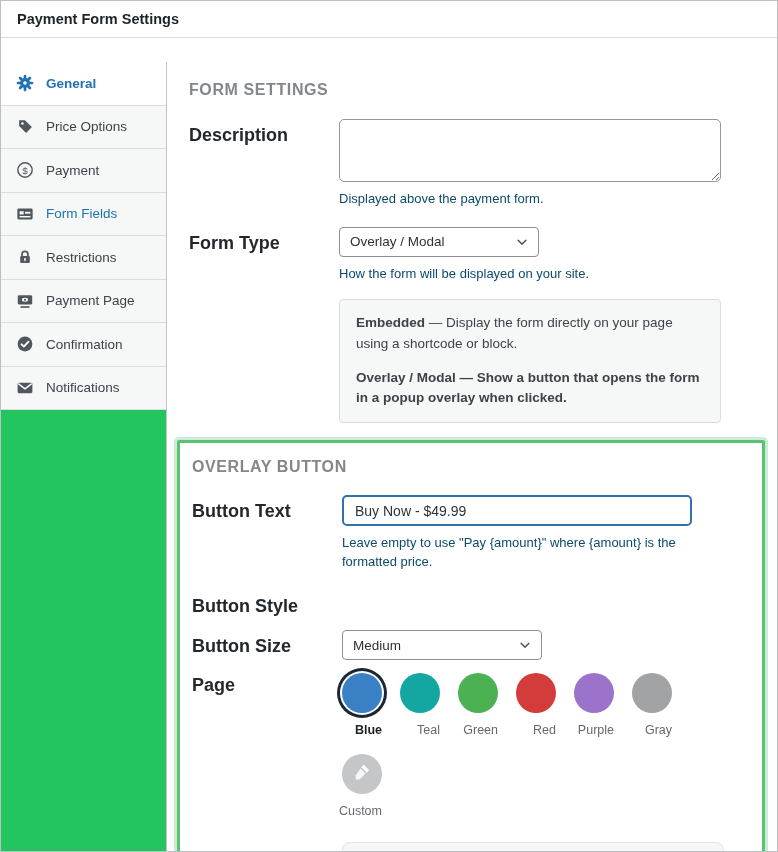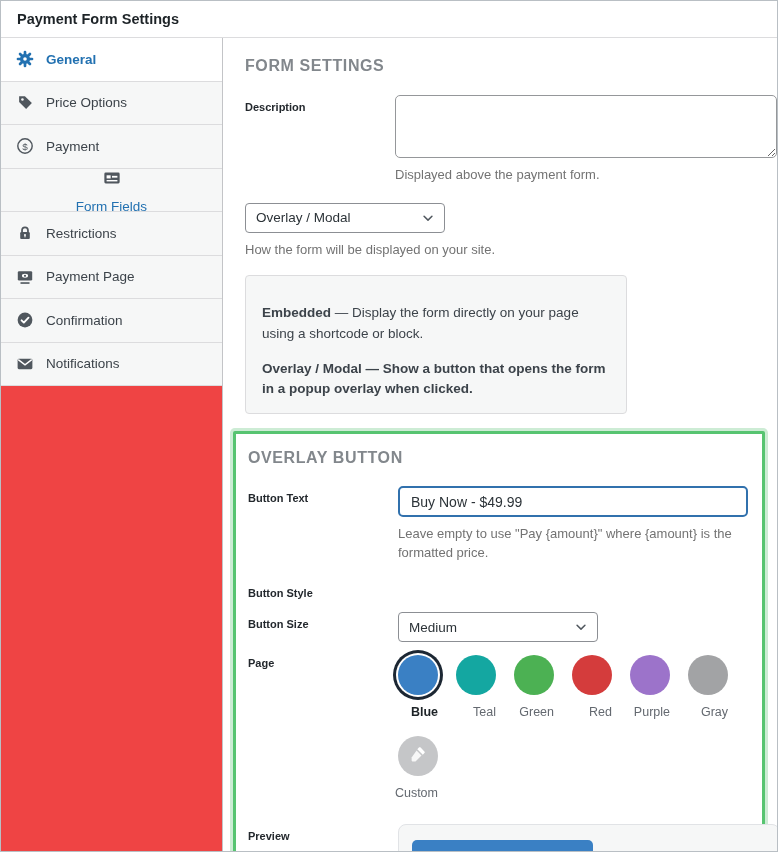--- a/index.html
+++ b/index.html
@@ -1,43 +1,43 @@
 <!DOCTYPE html>
 <html><head>
 <meta charset="utf-8">
 <style>
   html,body{margin:0;padding:0;background:#fff;}
   *{box-sizing:border-box;}
   .window{
     width:778px;height:852px;border:1px solid #b9bfc4;background:#fff;
     font-family:"Liberation Sans",sans-serif;display:flex;flex-direction:column;
-    position:relative;overflow:hidden;
+    position:relative;overflow:hidden;gap:24px;
   }
   .titlebar{height:37px;flex:none;border-bottom:1px solid #dcdcde;display:flex;align-items:center;padding:0 16px;background:#fff;}
   .titlebar .title{font-size:14.5px;font-weight:bold;color:#1d2327;}
   .layout{flex:1;display:flex;min-height:0;}
   
-  .sidebar{width:222px;flex:none;background:#ef4444;border-right:1px solid #c3c4c7;}
+  .sidebar{width:166px;flex:none;background:#22c55e;border-right:1px solid #c3c4c7;}
   .nav-item{height:43.5px;display:flex;align-items:center;gap:12px;padding:0 15px;border-bottom:1px solid #dcdcde;font-size:13.5px;color:#3c434a;cursor:pointer;background:#f6f7f7;}
   .nav-item.active{background:#fff;color:#2271b1;font-weight:bold;}
-  .nav-item.linkish{color:#2271b1;flex-direction:column;}
+  .nav-item.linkish{color:#2271b1;}
   .nav-icon{width:18px;height:18px;flex:none;display:flex;align-items:center;justify-content:center;}
   .nav-icon svg{display:block;}
   
   .main{flex:1;padding:19px 20px 8px 22px;background:#fff;overflow:hidden;}
   .section-heading{font-size:16px;font-weight:bold;letter-spacing:.6px;color:#82878c;margin:0 0 20px 0;}
   .field{display:flex;margin-bottom:18px;}
-  .field-label{width:150px;flex:none;font-size:11px;font-weight:bold;color:#23282d;padding-top:6px;}
+  .field-label{width:150px;flex:none;font-size:18px;font-weight:bold;color:#23282d;padding-top:6px;}
   .control{flex:1;min-width:0;}
-  .help{font-size:13px;color:#737373;margin-top:8px;line-height:1.45;max-width:378px;}
+  .help{font-size:13px;color:#0c4a6e;margin-top:8px;line-height:1.45;max-width:378px;}
   textarea.desc{width:382px;height:63px;border:1px solid #95979a;border-radius:5px;resize:both;font-family:inherit;font-size:13px;padding:6px 8px;color:#2c3338;display:block;}
   .select{width:200px;height:30px;border:1px solid #8c8f94;border-radius:4px;background:#fff;display:flex;align-items:center;justify-content:space-between;padding:0 9px 0 10px;font-size:13.5px;color:#2c3338;cursor:pointer;}
   .select .chev{display:flex;}
   .infobox{width:382px;background:#f6f7f7;border:1px solid #dcdcde;border-radius:4px;padding:13px 16px;margin-top:15px;font-size:13.5px;color:#3c434a;line-height:1.55;}
-  .infobox p{margin:14px 0 13px 0;}
+  .infobox p{margin:0 0 13px 0;}
   .infobox p:last-child{margin-bottom:0;font-weight:bold;}
   
   .highlight{border:3px solid #57c471;box-shadow:0 0 0 3px #cdecd5;border-radius:2px;margin:17px -8px 8px -12px;padding:15px 8px 8px 12px;background:#fff;}
   .highlight .section-heading{margin-bottom:19px;}
   .text-input{width:350px;height:31px;border:2px solid #3171ad;border-radius:5px;padding:0 11px;font-size:14px;color:#2c3338;font-family:inherit;outline:none;display:block;background:#fff;}
   .field.tight{margin-bottom:13px;}
   
   .swatches{display:flex;gap:18px;}
   .swatch{width:40px;display:flex;flex-direction:column;align-items:flex-end;}
   .swatch-circle{width:40px;height:40px;border-radius:50%;cursor:pointer;flex:none;}
@@ -160,20 +160,21 @@
 
       <div class="field">
         <div class="field-label">Description</div>
         <div class="control">
           <textarea class="desc" style=""></textarea>
           <div class="help">Displayed above the payment form.</div>
         </div>
       </div>
 
       <div class="field" style="margin-bottom:10px;">
+        <div class="field-label">Form Type</div>
         <div class="control">
           <div class="select">
             <span>Overlay / Modal</span>
             <span class="chev">
               <svg width="14" height="14" viewBox="0 0 16 16">
                   <path d="M3.5 6l4.5 4.4L12.5 6" fill="none" stroke="#50575e" stroke-width="1.7" stroke-linecap="round" stroke-linejoin="round"></path>
                 </svg>
             </span>
           </div>
           <div class="help">How the form will be displayed on your site.</div>

